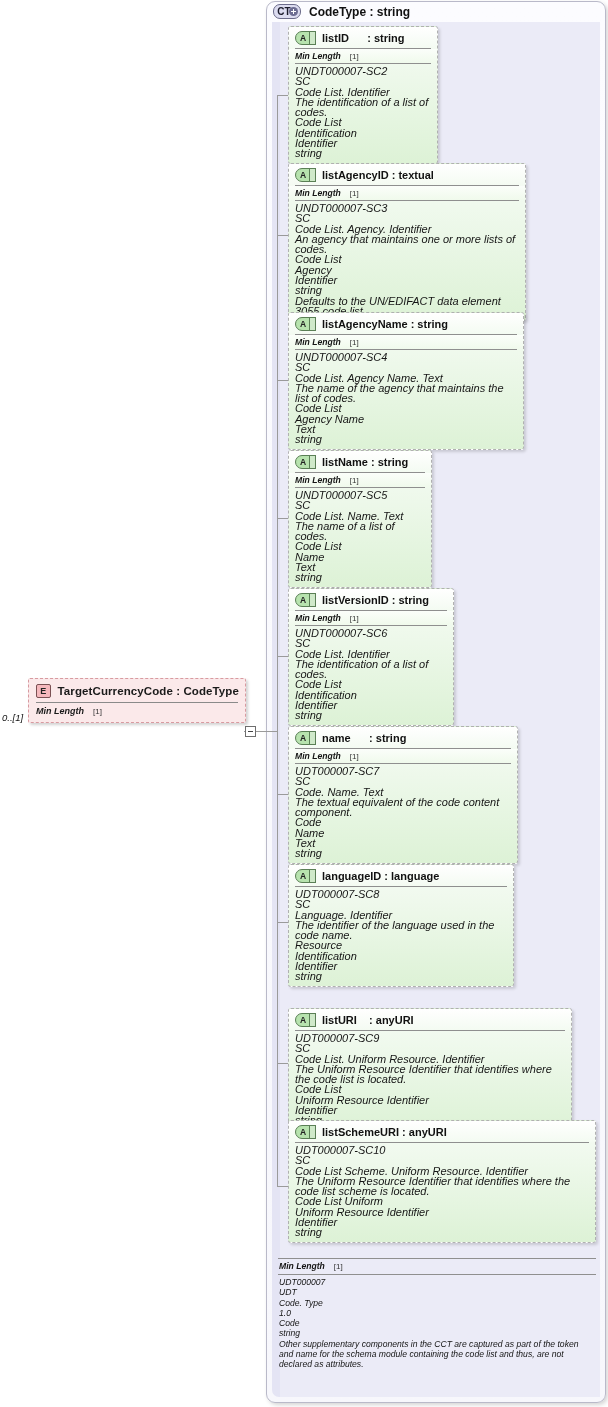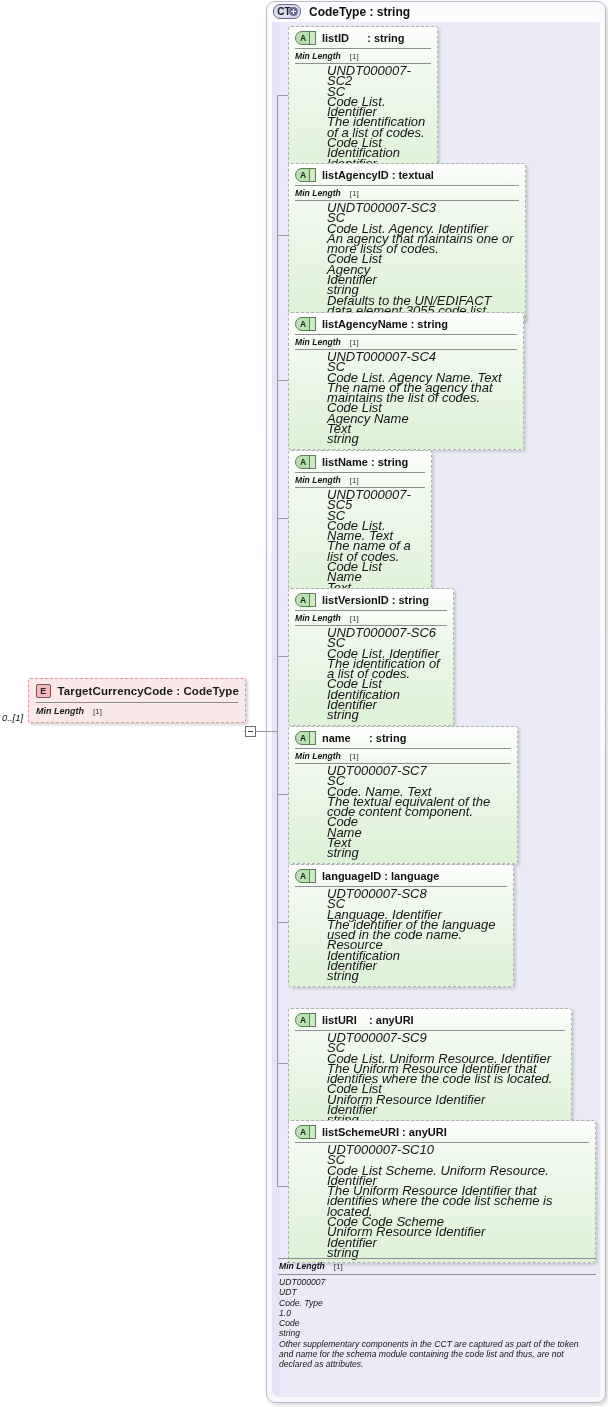--- a/index.html
+++ b/index.html
@@ -162,23 +162,22 @@
     white-space:pre;
   }
   .attr-rule{height:1px;background:#8f8f8f;margin:0 6px;}
   .attr-facet{
     padding:2px 6px 2px 6px;
     font-size:8.6px;font-style:italic;color:#151515;
     background:linear-gradient(180deg,#fbfefa 0%,#f0faec 100%);
   }
   .attr-docs{
     padding:2px 6px 4px 6px;
-    font-size:13px;font-style:italic;color:#151515;
+    font-size:11px;font-style:italic;color:#151515;
     line-height:10.3px;
-    margin-left:32px;
   }
   .attr-docs div{white-space:pre-wrap;}
 
   
   #ct-footer{
     left:272px;top:1258px;width:330px;
   }
   #ct-footer .f-rule{height:1px;background:#8f8f8f;margin:0 6px;}
   #ct-footer .f-facet{
     padding:2px 7px 3px 7px;font-size:8.6px;font-style:italic;color:#151515;
@@ -404,21 +403,21 @@
   <div class="attr-title">
     <span class="icon-a"><span class="lobe">A</span><span class="tab"></span></span>
     <span>listSchemeURI : anyURI</span>
   </div>
   <div class="attr-rule"></div>
   <div class="attr-docs">
     <div>UDT000007-SC10</div>
     <div>SC</div>
     <div>Code List Scheme. Uniform Resource. Identifier</div>
     <div>The Uniform Resource Identifier that identifies where the code list scheme is located.</div>
-    <div>Code Code Scheme</div>
+    <div>Code List Uniform</div>
     <div>Uniform Resource Identifier</div>
     <div>Identifier</div>
     <div>string</div>
   </div>
 </div>
 
 <div class="abs" id="ct-footer">
   <div class="f-rule"></div>
   <div class="f-facet">
     <span class="facet-name">Min Length</span><span class="facet-card">[1]</span>

